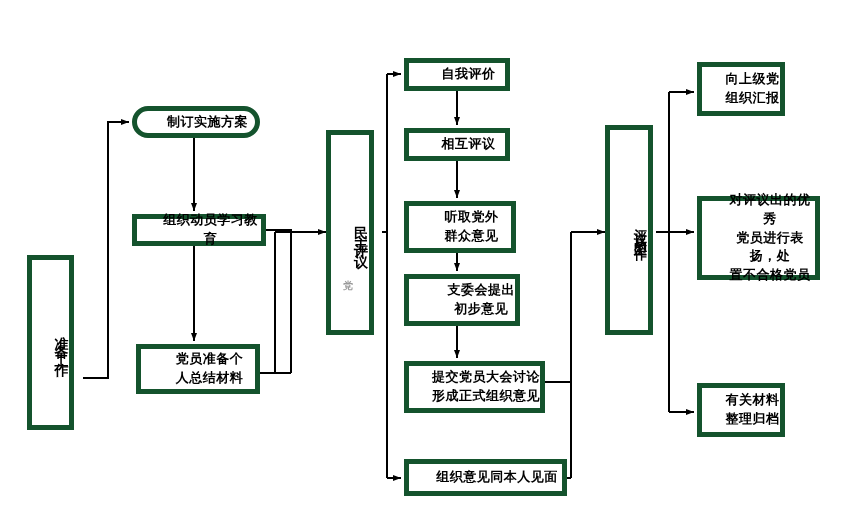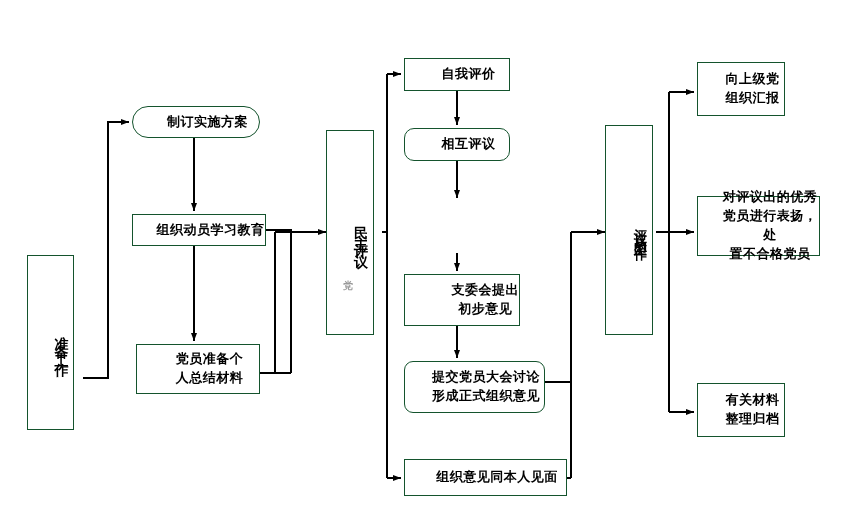--- a/index.html
+++ b/index.html
@@ -19,21 +19,21 @@
     position: absolute;
     left: 0;
     top: 0;
     width: 843px;
     height: 506px;
     pointer-events: none;
   }
   .node {
     position: absolute;
     box-sizing: border-box;
-    border: 1px solid #14532d;
+    border: 5px solid #14532d;
     background: #ffffff;
     display: flex;
     align-items: center;
     justify-content: center;
     text-align: center;
     color: #000000;
     font-weight: bold;
     font-size: 13px;
     line-height: 1.45;
     letter-spacing: 0.5px;
@@ -140,45 +140,49 @@
 
   <div class="node" style="left:136px; top:344px; width:124px; height:50px;text-align:center;">
     <span class="txt">党员准备个
 人总结材料</span>
   </div>
 
   <div class="node" style="left:404px; top:58px; width:106px; height:33px;">
     <span class="txt">自我评价</span>
   </div>
 
-  <div class="node" style="left:404px; top:128px; width:106px; height:33px;border-radius:10px;">
+  <div class="node" style="left:404px; top:128px; width:106px; height:33px;">
     <span class="txt">相互评议</span>
   </div>
 
+  <div class="node" style="left:404px; top:201px; width:112px; height:52px;">
+    <span class="txt">听取党外
+群众意见</span>
+  </div>
 
   <div class="node" style="left:404px; top:274px; width:116px; height:52px;justify-content:flex-end;">
     <span class="txt">支委会提出
 初步意见</span>
   </div>
 
-  <div class="node" style="left:404px; top:361px; width:141px; height:52px;border-radius:9px;">
+  <div class="node" style="left:404px; top:361px; width:141px; height:52px;">
     <span class="txt">提交党员大会讨论
 形成正式组织意见</span>
   </div>
 
   <div class="node" style="left:404px; top:459px; width:163px; height:37px;">
     <span class="txt">组织意见同本人见面</span>
   </div>
 
   <div class="node" style="left:697px; top:62px; width:88px; height:54px;">
     <span class="txt">向上级党
 组织汇报</span>
   </div>
 
-  <div class="node" style="left:697px; top:196px; width:123px; height:60px;">
+  <div class="node" style="left:697px; top:196px; width:123px; height:84px;">
     <span class="txt">对评议出的优秀
 党员进行表扬，处
 置不合格党员</span>
   </div>
 
   <div class="node" style="left:697px; top:383px; width:88px; height:54px;">
     <span class="txt">有关材料
 整理归档</span>
   </div>
 

